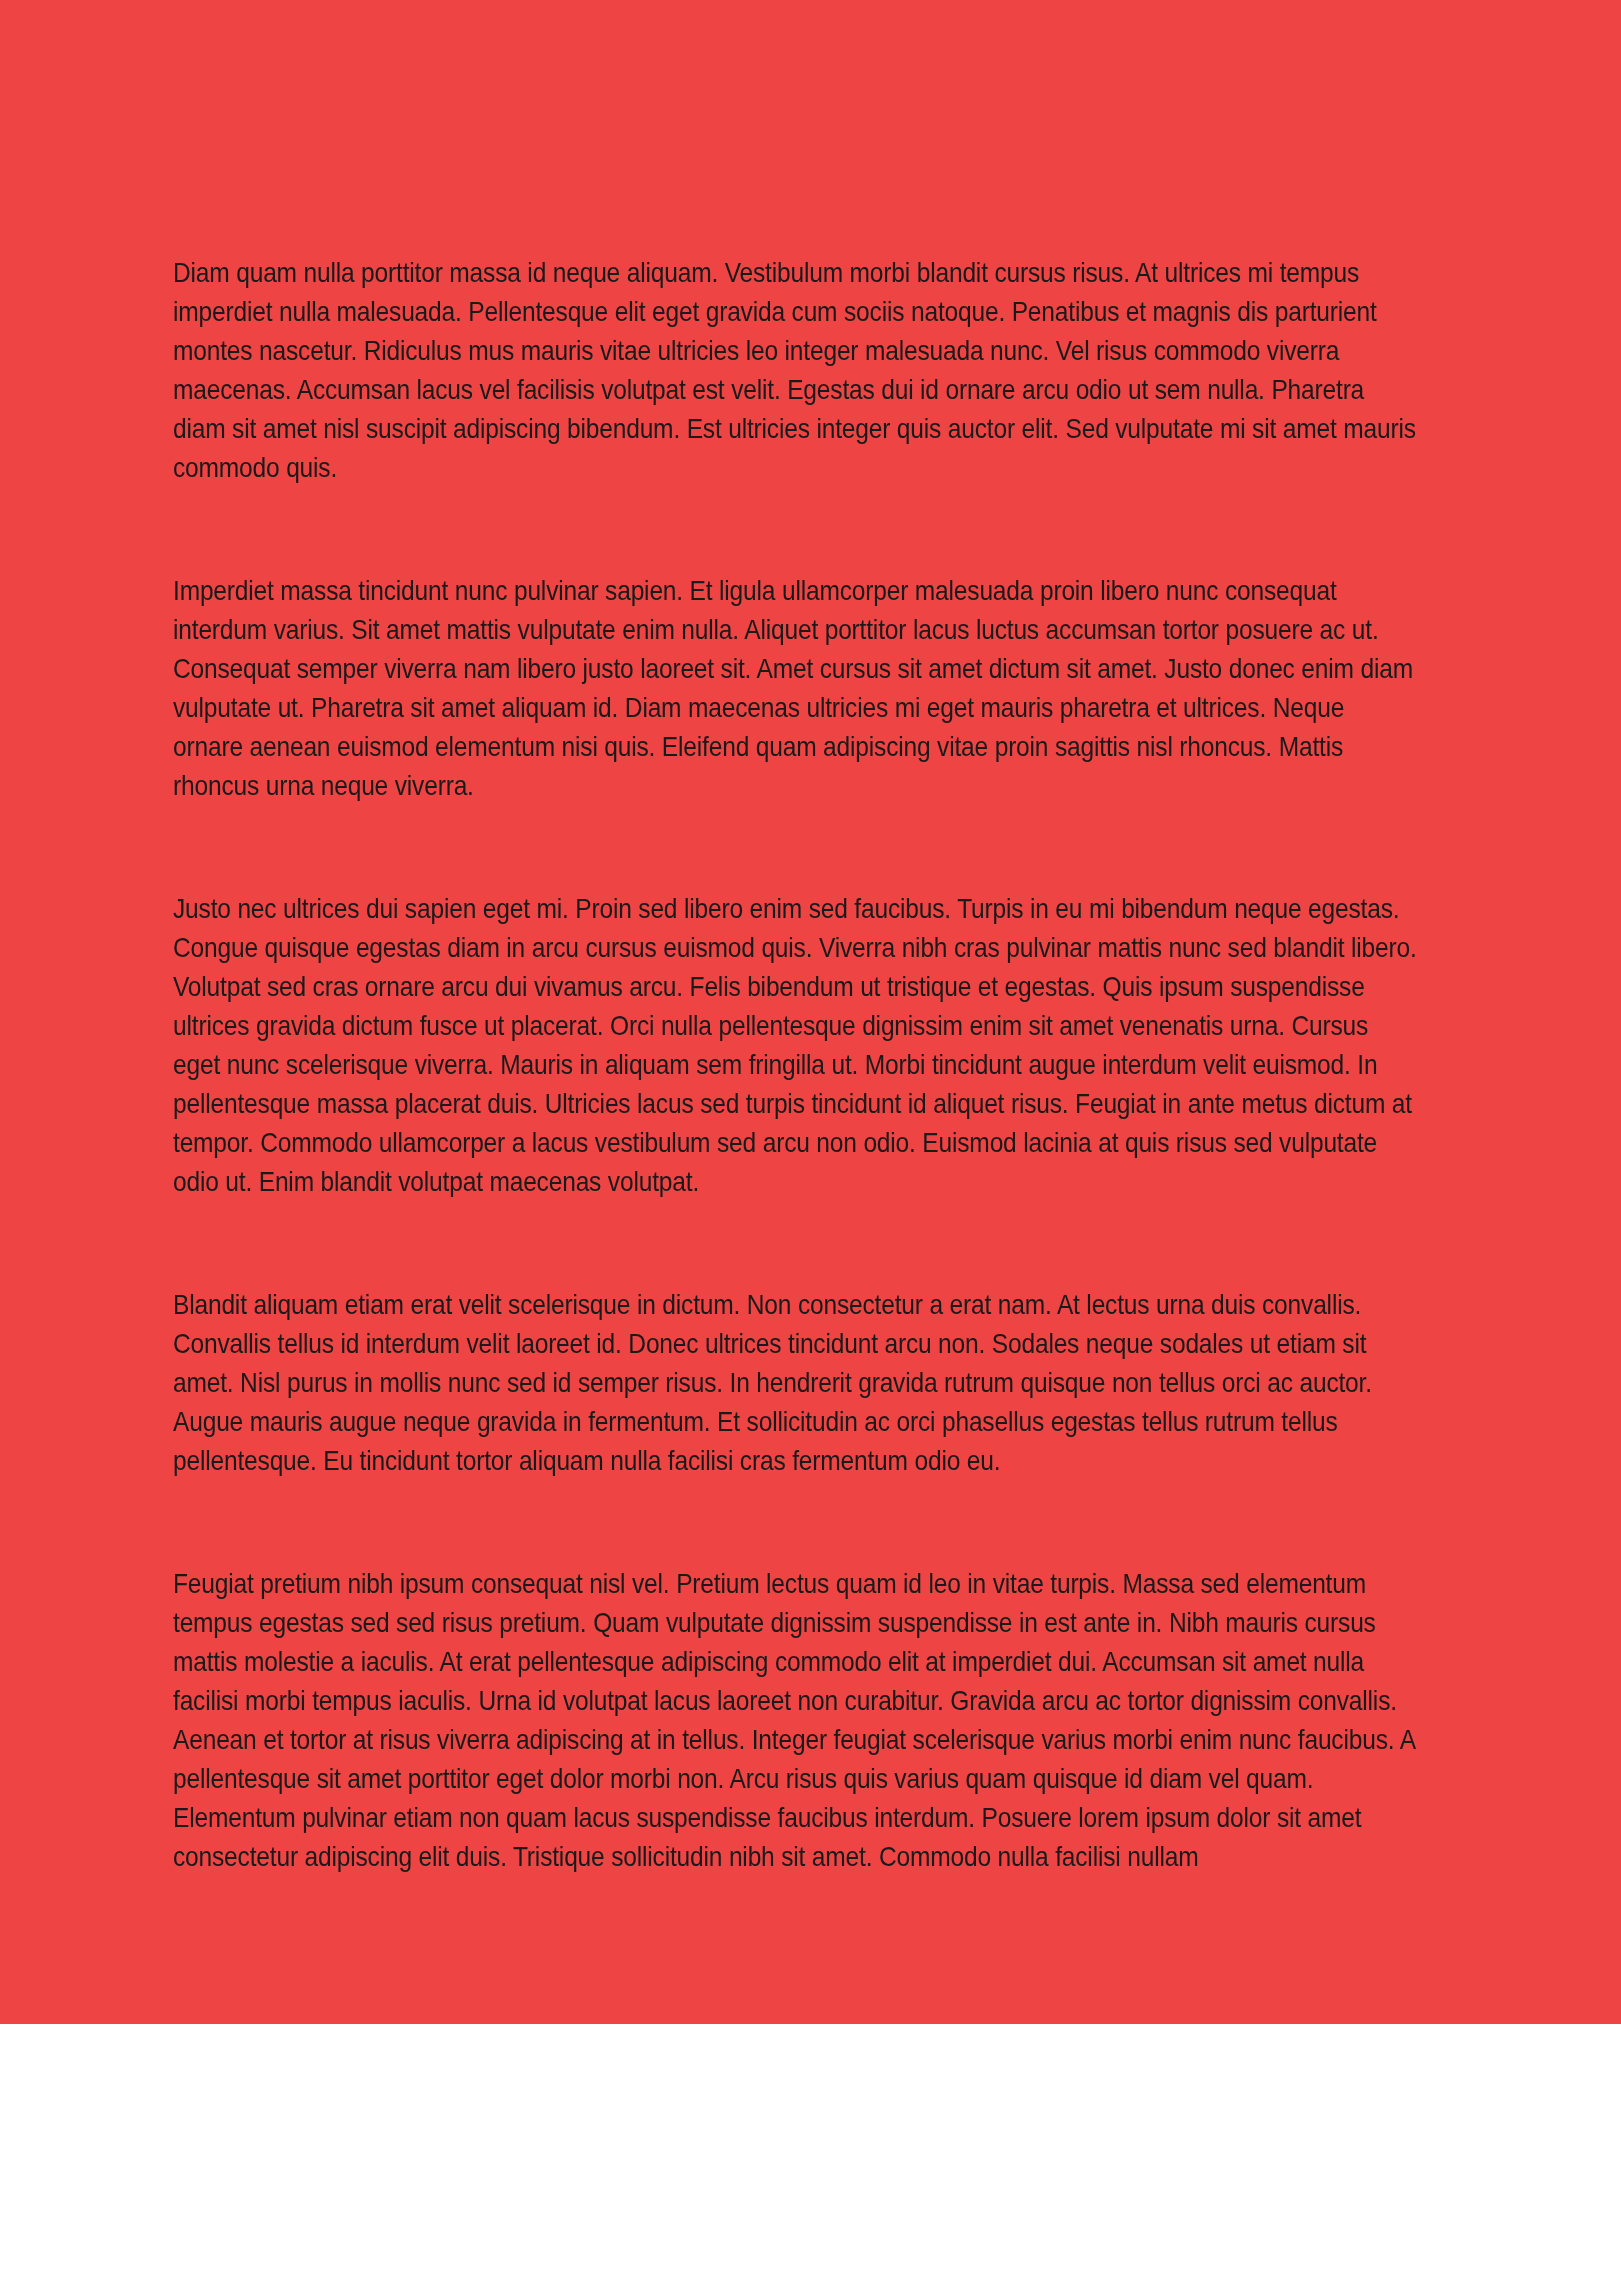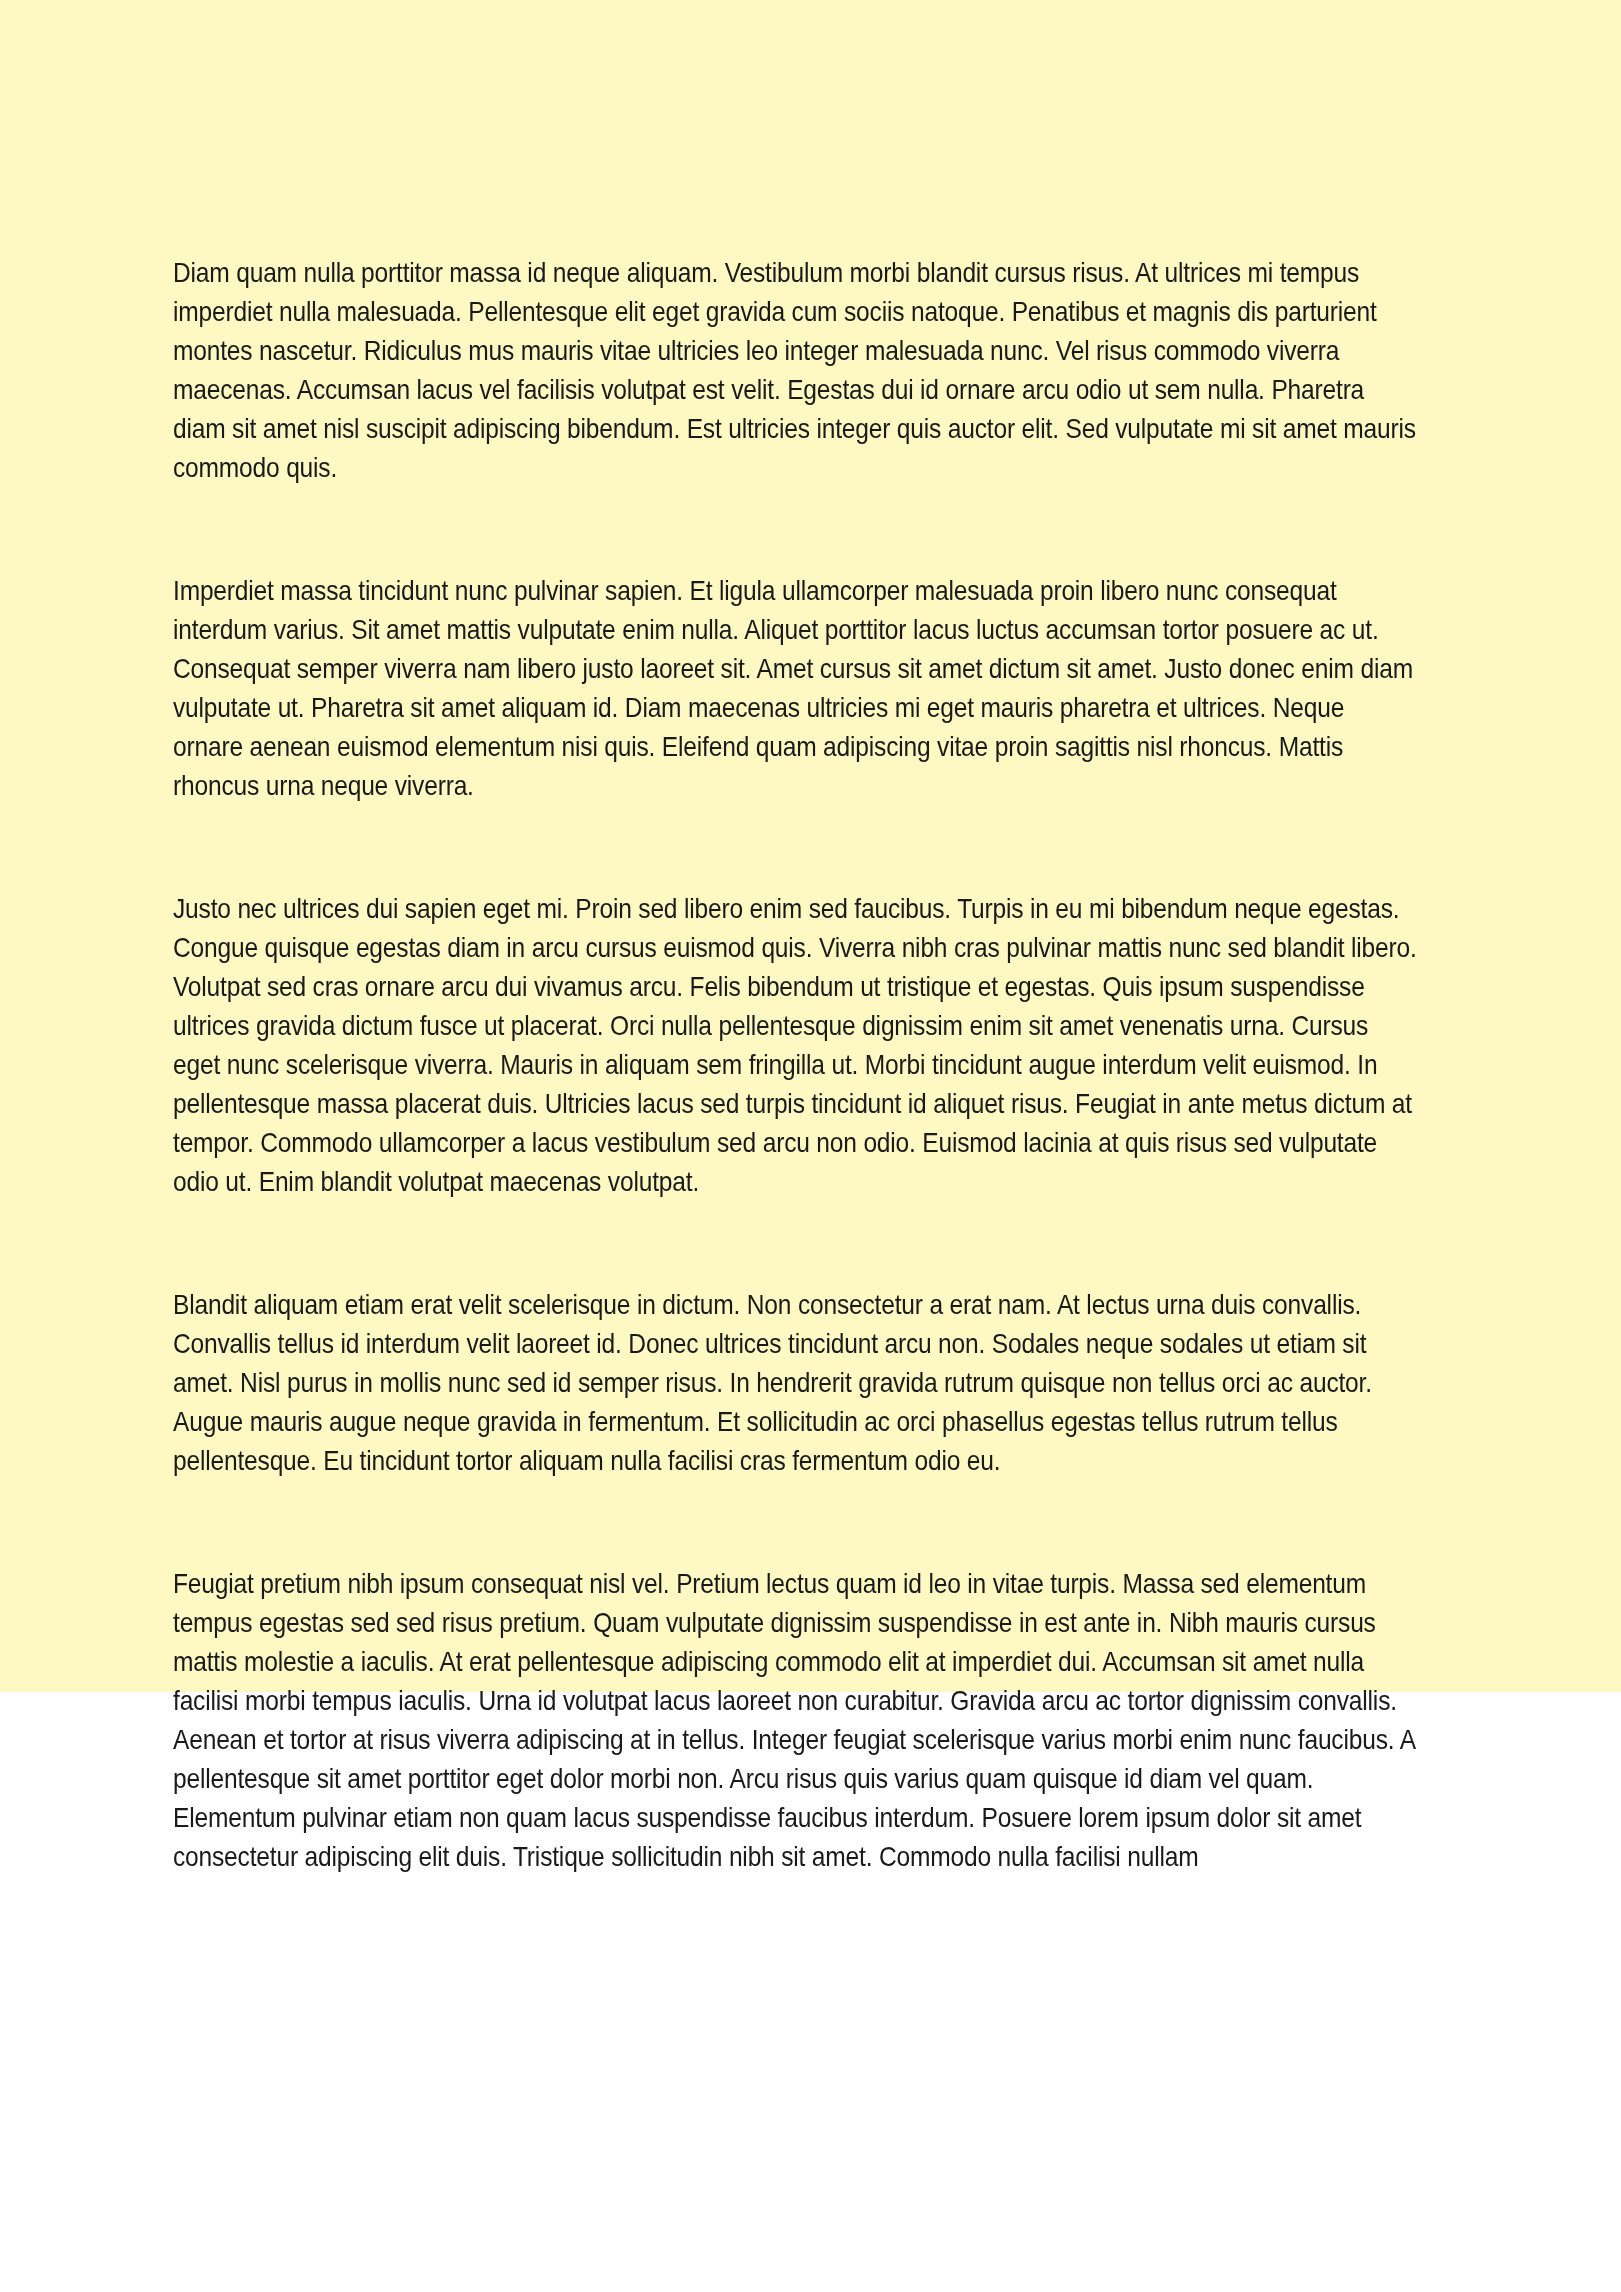--- a/index.html
+++ b/index.html
@@ -9,22 +9,22 @@
   }
   body {
     width: 1621px;
     height: 2293px;
     overflow: hidden;
     font-family: "Liberation Sans", "DejaVu Sans", sans-serif;
   }
   .page {
     box-sizing: border-box;
     width: 1621px;
-    height: 1692px;
-    background: #fef9c3;
+    height: 2024px;
+    background: #ef4444;
     padding: 253px 0 11px 173px;
   }
   .textblock {
     width: 1392px;
     transform: scaleX(0.896);
     transform-origin: 0 0;
   }
   .para {
     margin: 0 0 84px 0;
     font-size: 27.4px;

